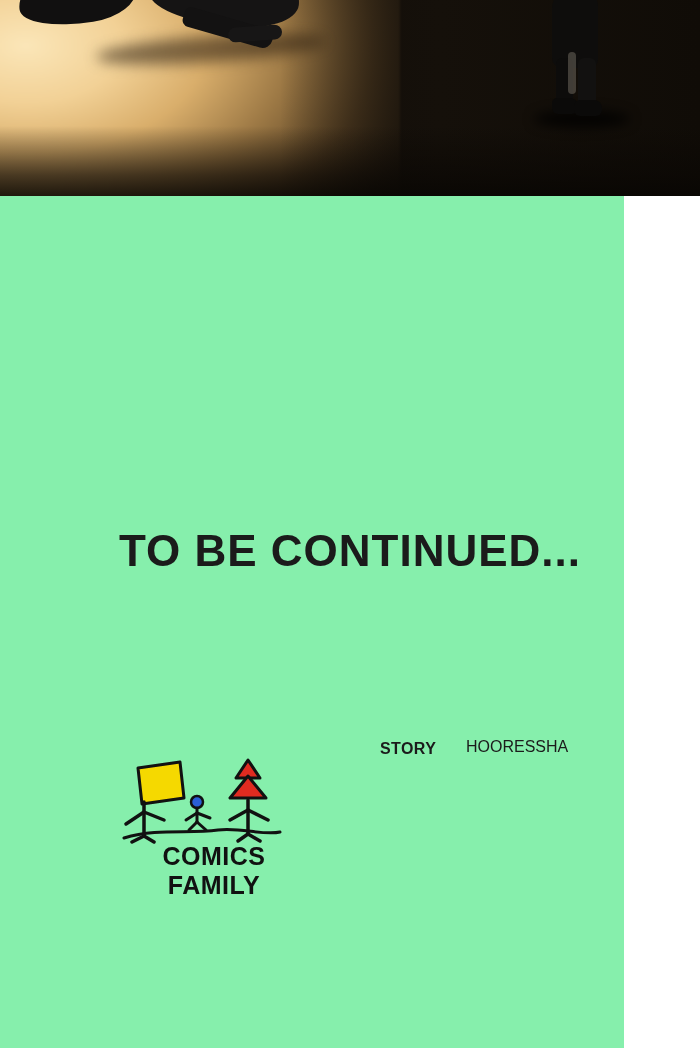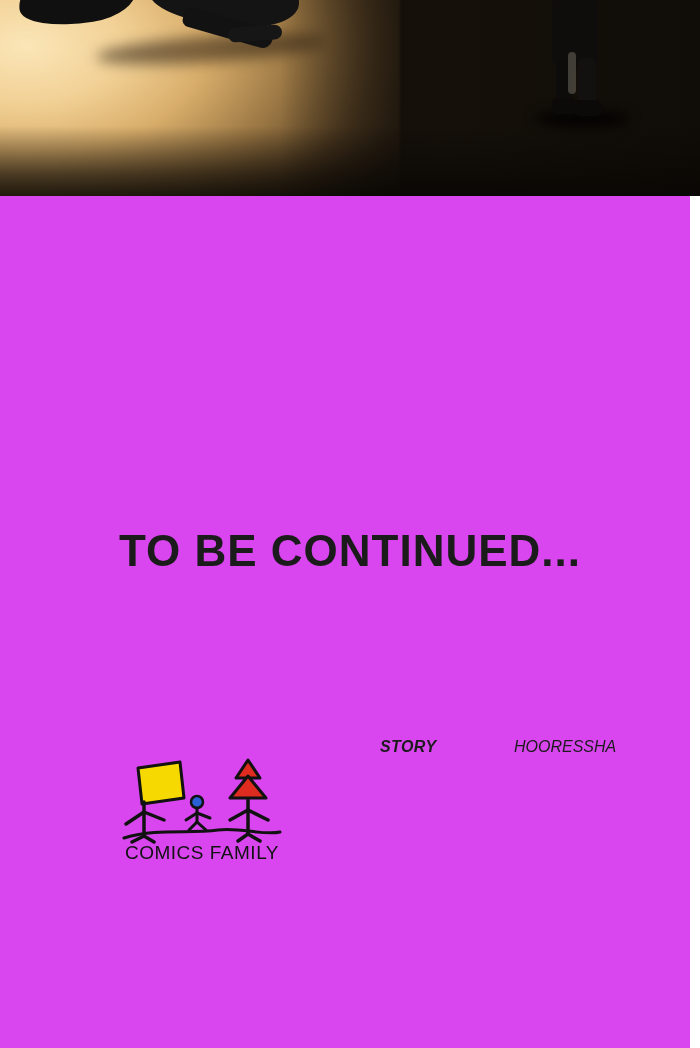--- a/index.html
+++ b/index.html
@@ -172,23 +172,23 @@
     background: rgba(0,0,0,0.75);
     filter: blur(6px);
     border-radius: 50%;
   }
 
   
   .content {
     position: absolute;
     left: 0;
     top: 196px;
-    width: 690px;
+    width: 624px;
     height: 852px;
-    background: #d946ef;
+    background: #86efac;
   }
 
   .to-be-continued {
     position: absolute;
     left: 0;
     top: 330px;
     width: 700px;
     text-align: center;
     font-family: "Liberation Sans", sans-serif;
     font-weight: bold;
@@ -199,57 +199,56 @@
 
   
   .credits {
     position: absolute;
     left: 380px;
     top: 540px;
     width: 300px;
   }
   .credit-row {
     display: flex;
-    align-items: center;
+    align-items: flex-end;
     margin-bottom: 22px;
-    font-style: italic;
   }
   .credit-role {
     width: 86px;
     flex: 0 0 86px;
     font-weight: bold;
     font-size: 16px;
     color: #1b1b1b;
     letter-spacing: 0.4px;
   }
   .credit-names {
     font-size: 16px;
     color: #1b1b1b;
     line-height: 1.35;
   }
-  .credit-names div { white-space: nowrap; margin-left: 48px; }
+  .credit-names div { white-space: nowrap; }
 
   
   .logo {
     position: absolute;
     left: 118px;
     top: 562px;
     width: 168px;
     height: 120px;
   }
   .logo-svg { display: block; }
   .logo-text {
     position: absolute;
-    left: 0;
+    left: 12px;
     top: 84px;
     width: 168px;
     text-align: center;
     font-family: "Liberation Sans", sans-serif;
-    font-weight: normal;
-    font-size: 19px;
+    font-weight: bold;
+    font-size: 25px;
     letter-spacing: 0.5px;
     color: #111111;
   }
 </style>
 </head>
 <body>
 
 <div class="panel">
   <div class="panel-glow"></div>
   <div class="panel-dark-right"></div>

